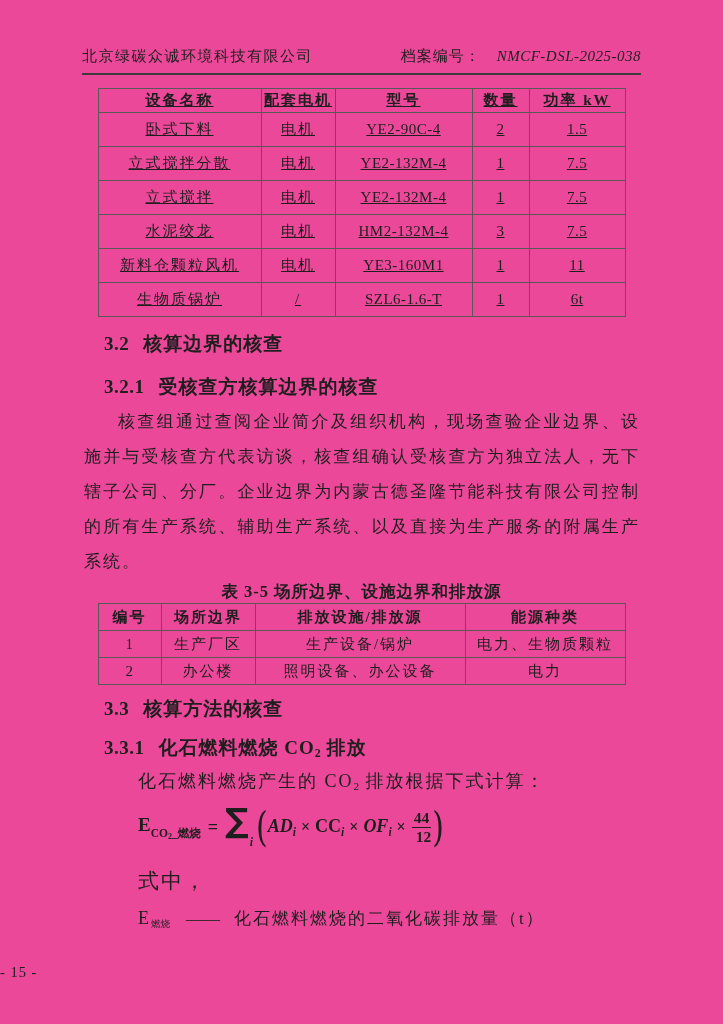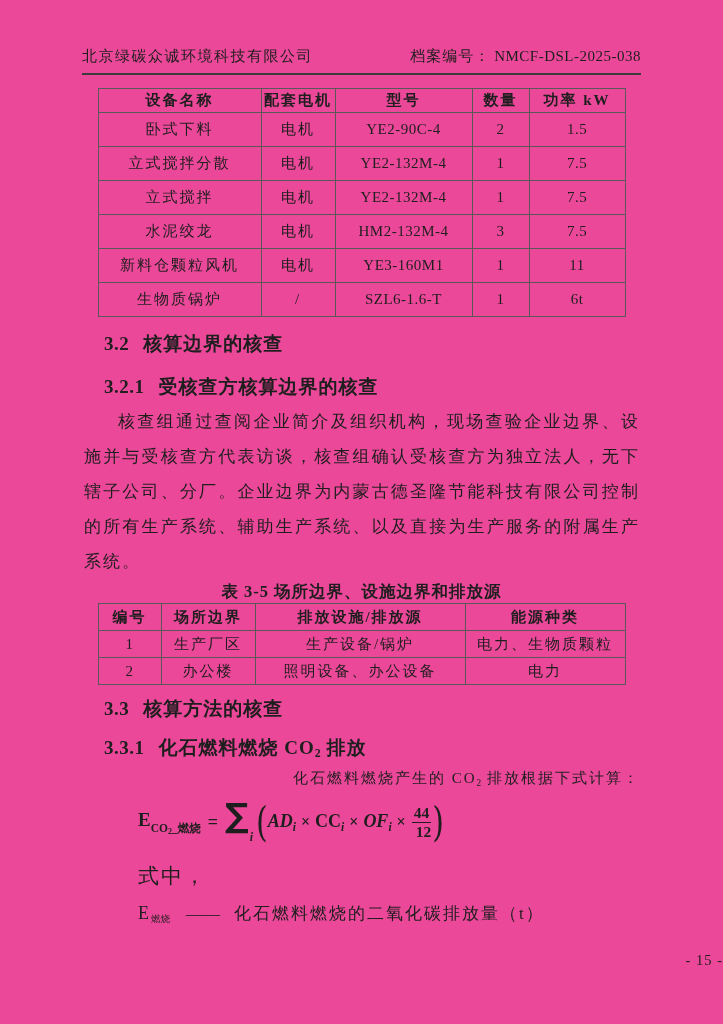--- a/index.html
+++ b/index.html
@@ -19,41 +19,41 @@
     padding-top: 47px;
     padding-bottom: 7px;
     border-bottom: 2px solid #3c3c3c;
     display: flex;
     justify-content: space-between;
     align-items: flex-end;
     font-size: 15px;
   }
   .company { letter-spacing: 1.5px; }
   .archive { letter-spacing: 1px; }
-  .archive .num { margin-left: 4px; letter-spacing: 0.5px; }
+  .archive .num { margin-left: 16px; letter-spacing: 0.5px; font-style: italic; }
 
   
   table {
     border-collapse: collapse;
     table-layout: fixed;
     margin: 0 auto;
     width: 527px;
     font-size: 15px;
   }
   td, th {
     border: 1px solid #585858;
     text-align: center;
     vertical-align: middle;
     letter-spacing: 2px;
     font-weight: normal;
     padding: 0 2px;
     overflow: hidden;
   }
   th { font-weight: bold; }
-  .t1 { margin-top: 13px; }
+  .t1 { margin-top: 13px; text-decoration: underline; }
   .t1 tr.hd { height: 24px; }
   .t1 tr.dr { height: 34px; padding-left: 20px; }
   .t2 tr.hd { height: 27px; }
   .t2 tr.dr { height: 27px; }
   .latin { letter-spacing: 0.5px; }
 
   
   .hsec {
     margin-left: 104px;
     font-weight: bold;
@@ -77,24 +77,23 @@
   }
   .caption {
     margin-top: 2px;
     text-align: center;
     font-weight: bold;
     font-size: 16.5px;
     letter-spacing: 1px;
   }
   .intro {
     margin: 8px 83px 0 84px;
-    font-size: 15px;
+    font-size: 18px;
     letter-spacing: 2px;
     text-indent: 3em;
-    text-align: right;
   }
   .sub-s { font-size: 0.62em; letter-spacing: 0; vertical-align: -0.28em; }
 
   
   .formula {
     margin: 8px 0 0 138px;
     display: flex;
     align-items: center;
     font-weight: bold;
     font-size: 18px;
@@ -143,22 +142,22 @@
     align-items: baseline;
   }
   .def-base { font-size: 18px; letter-spacing: 0; }
   .def-sub { font-size: 9.5px; vertical-align: -3px; letter-spacing: 0; margin-left: 2px; }
   .def-dash { margin: 0 14px 0 16px; letter-spacing: 0; }
 
   
   .doc-footer {
     position: absolute;
     left: 0; right: 0;
-    bottom: 55px;
-    text-align: right;
+    bottom: 43px;
+    text-align: left;
     font-size: 14.5px;
     letter-spacing: 1px;
   }
 </style>
 </head>
 <body>
 
 <div class="page">
 
   <div class="doc-header">

